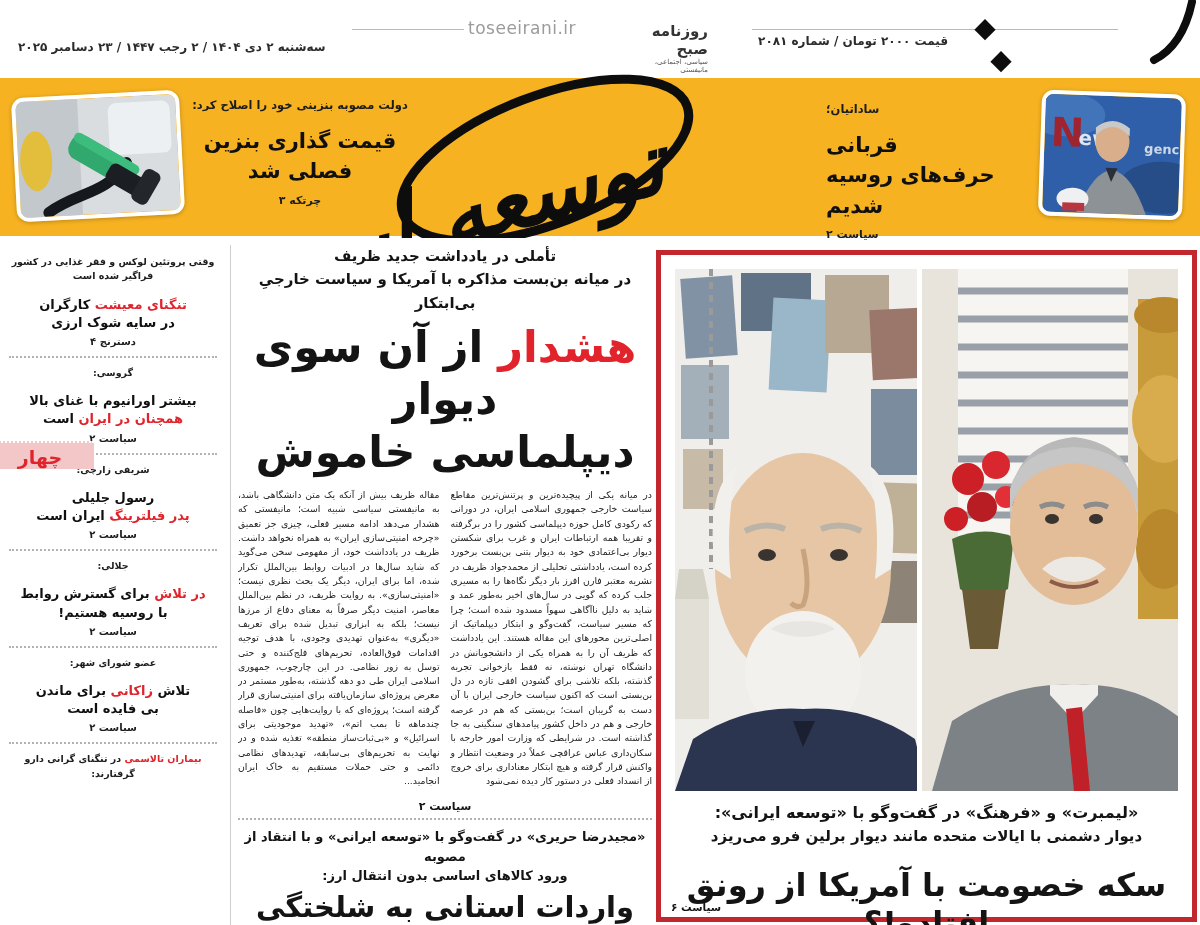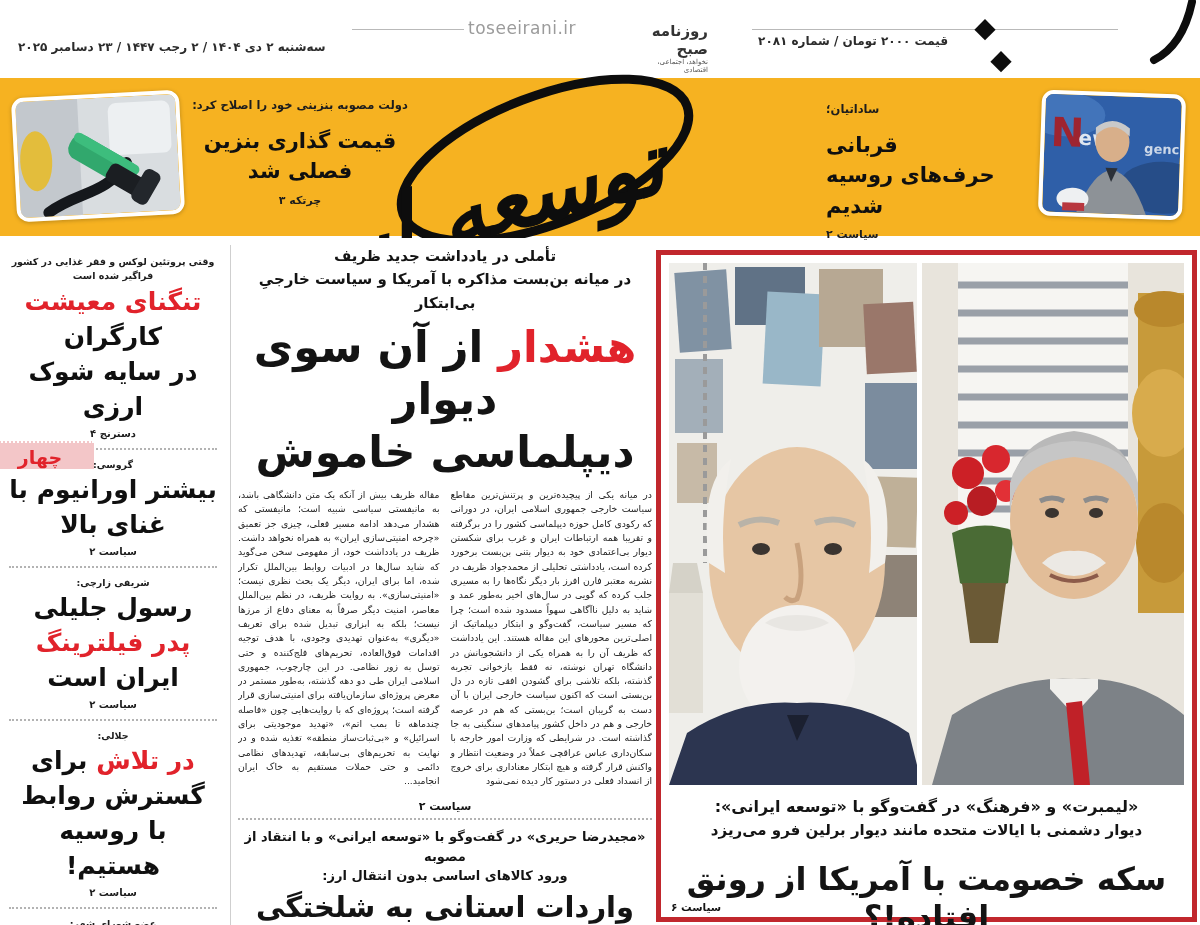--- a/index.html
+++ b/index.html
@@ -37,21 +37,21 @@
   .promo-kicker { font-size:11.5px; font-weight:800; color:#1d1d1d; }
   .promo-title { font-size:21px; font-weight:900; line-height:1.45; color:#101010; margin-top:14px; }
   .promo-section { font-size:11px; font-weight:800; margin-top:7px; color:#1d1d1d; }
 
   
   .sidebar { position:absolute; left:0; top:245px; width:226px; height:680px; overflow:hidden;
              padding:2px 9px 0 9px; }
   .sb-item { padding:8px 0 9px 0; text-align:center; border-bottom:2px dotted #b3b3b3; }
   .sb-item:last-child { border-bottom:none; }
   .sb-kicker { font-size:9.5px; font-weight:700; line-height:1.5; color:#1d1d1d; }
-  .sb-title { font-size:25px; font-weight:900; line-height:1.4; margin-top:0; color:#101010; }
+  .sb-title { font-size:13px; font-weight:900; line-height:1.4; margin-top:12px; color:#101010; }
   .sb-section { font-size:10px; font-weight:800; margin-top:4px; color:#1d1d1d; }
   .vline { position:absolute; left:230px; top:245px; width:1px; height:680px; background:#cfcfcf; }
 
   
   .side-tag { position:absolute; left:-14px; top:441px; width:108px; height:28px; z-index:8;
               background:#f3c6c8; color:#e1232b; font-weight:900; font-size:19px;
               letter-spacing:10px; line-height:28px; text-align:center; overflow:hidden;
               border-top:2px dotted #fff; }
 
   
@@ -61,21 +61,21 @@
   .lead-headline { margin-top:6px; font-size:43px; font-weight:900; line-height:1.22; letter-spacing:-1px; }
   .lead-body { margin-top:10px; height:308px; overflow:hidden; display:flex; gap:11px; direction:rtl; }
   .bodycol { flex:1 1 0; font-size:9.3px; line-height:1.54; text-align:justify; color:#222; }
   .lead-section { margin-top:4px; font-size:11px; font-weight:800; }
   .center .dotsep { margin-top:5px; }
   .bottom-kicker { margin-top:7px; font-size:13px; font-weight:800; line-height:1.5; }
   .bottom-headline { margin-top:3px; font-size:29px; font-weight:900; line-height:1.3; }
 
   
   .panel { position:absolute; left:656px; top:250px; width:541px; height:672px;
-           border:5px solid #c1272d; background:#fff; padding:8px; }
+           border:5px solid #c1272d; background:#fff; padding:14px; }
   .panel-photos { display:flex; gap:5px; height:522px; }
   .pphoto { overflow:hidden; }
   .pphoto.l { width:253px; }
   .pphoto.r { width:268px; }
   .panel-kicker1 { margin-top:12px; text-align:center; font-size:16px; font-weight:800; }
   .panel-kicker2 { margin-top:5px; text-align:center; font-size:15px; font-weight:800; }
   .panel-headline { margin-top:21px; text-align:center; font-size:32px; font-weight:900; letter-spacing:-.5px; }
   .panel-section { position:absolute; left:10px; bottom:4px; font-size:10.5px; font-weight:800; }
 
   svg { display:block; }
@@ -97,21 +97,21 @@
 
   <svg class="masthead-svg" viewBox="0 0 830 238">
     <ellipse cx="175" cy="160" rx="152" ry="64" fill="none" stroke="#0d0d0d" stroke-width="9" transform="rotate(-21 175 160)"></ellipse>
     <text x="290" y="160" font-size="86" font-weight="900" font-style="italic" fill="#0d0d0d" direction="rtl" transform="rotate(-14 420 140)">توسعه ایرانی</text>
     <rect x="608" y="22" width="15" height="15" fill="#0d0d0d" transform="rotate(45 615 29)"></rect>
     <rect x="624" y="54" width="15" height="15" fill="#0d0d0d" transform="rotate(45 631 61)"></rect>
     <path d="M822,2 C816,30 804,50 784,60" fill="none" stroke="#0d0d0d" stroke-width="8" stroke-linecap="round"></path>
   </svg>
   <div class="tagline rtl">
     <div class="t1">روزنامه صبح</div>
-    <div class="t2">نخواهد، اجتماعی، اقتصادی</div>
+    <div class="t2">سیاسی، اجتماعی، مانیفستی</div>
   </div>
 
   <div class="promo-photo photo-fuel">
     <svg width="160" height="116" viewBox="0 0 160 116">
       <rect width="160" height="116" fill="#d9dde0"></rect>
       <rect width="62" height="116" fill="#c3c8cd"></rect>
       <ellipse cx="18" cy="60" rx="16" ry="30" fill="#e3bd3c"></ellipse>
       <rect x="92" y="6" width="62" height="52" rx="8" fill="#edf0f2"></rect>
       <path d="M28,112 C58,92 86,98 108,66" fill="none" stroke="#15181c" stroke-width="11" stroke-linecap="round"></path>
       <g transform="rotate(33 85 62)">
@@ -165,20 +165,21 @@
           <div><span class="red">تنگنای معیشت</span><span> کارگران</span></div>
           <div><span>در سایه شوک ارزی</span></div>
         </div>
       <div class="sb-section">دسترنج ۴</div>
     </div>
 
     <div class="sb-item">
       <div class="sb-kicker"><span>گروسی:</span></div>
       <div class="sb-title">
           <div><span>بیشتر اورانیوم با غنای بالا</span></div>
+          <div><span class="red">همچنان در ایران</span><span> است</span></div>
         </div>
       <div class="sb-section">سیاست ۲</div>
     </div>
 
     <div class="sb-item">
       <div class="sb-kicker"><span>شریفی زارچی:</span></div>
       <div class="sb-title">
           <div><span>رسول جلیلی</span></div>
           <div><span class="red">پدر فیلترینگ</span><span> ایران است</span></div>
         </div>

